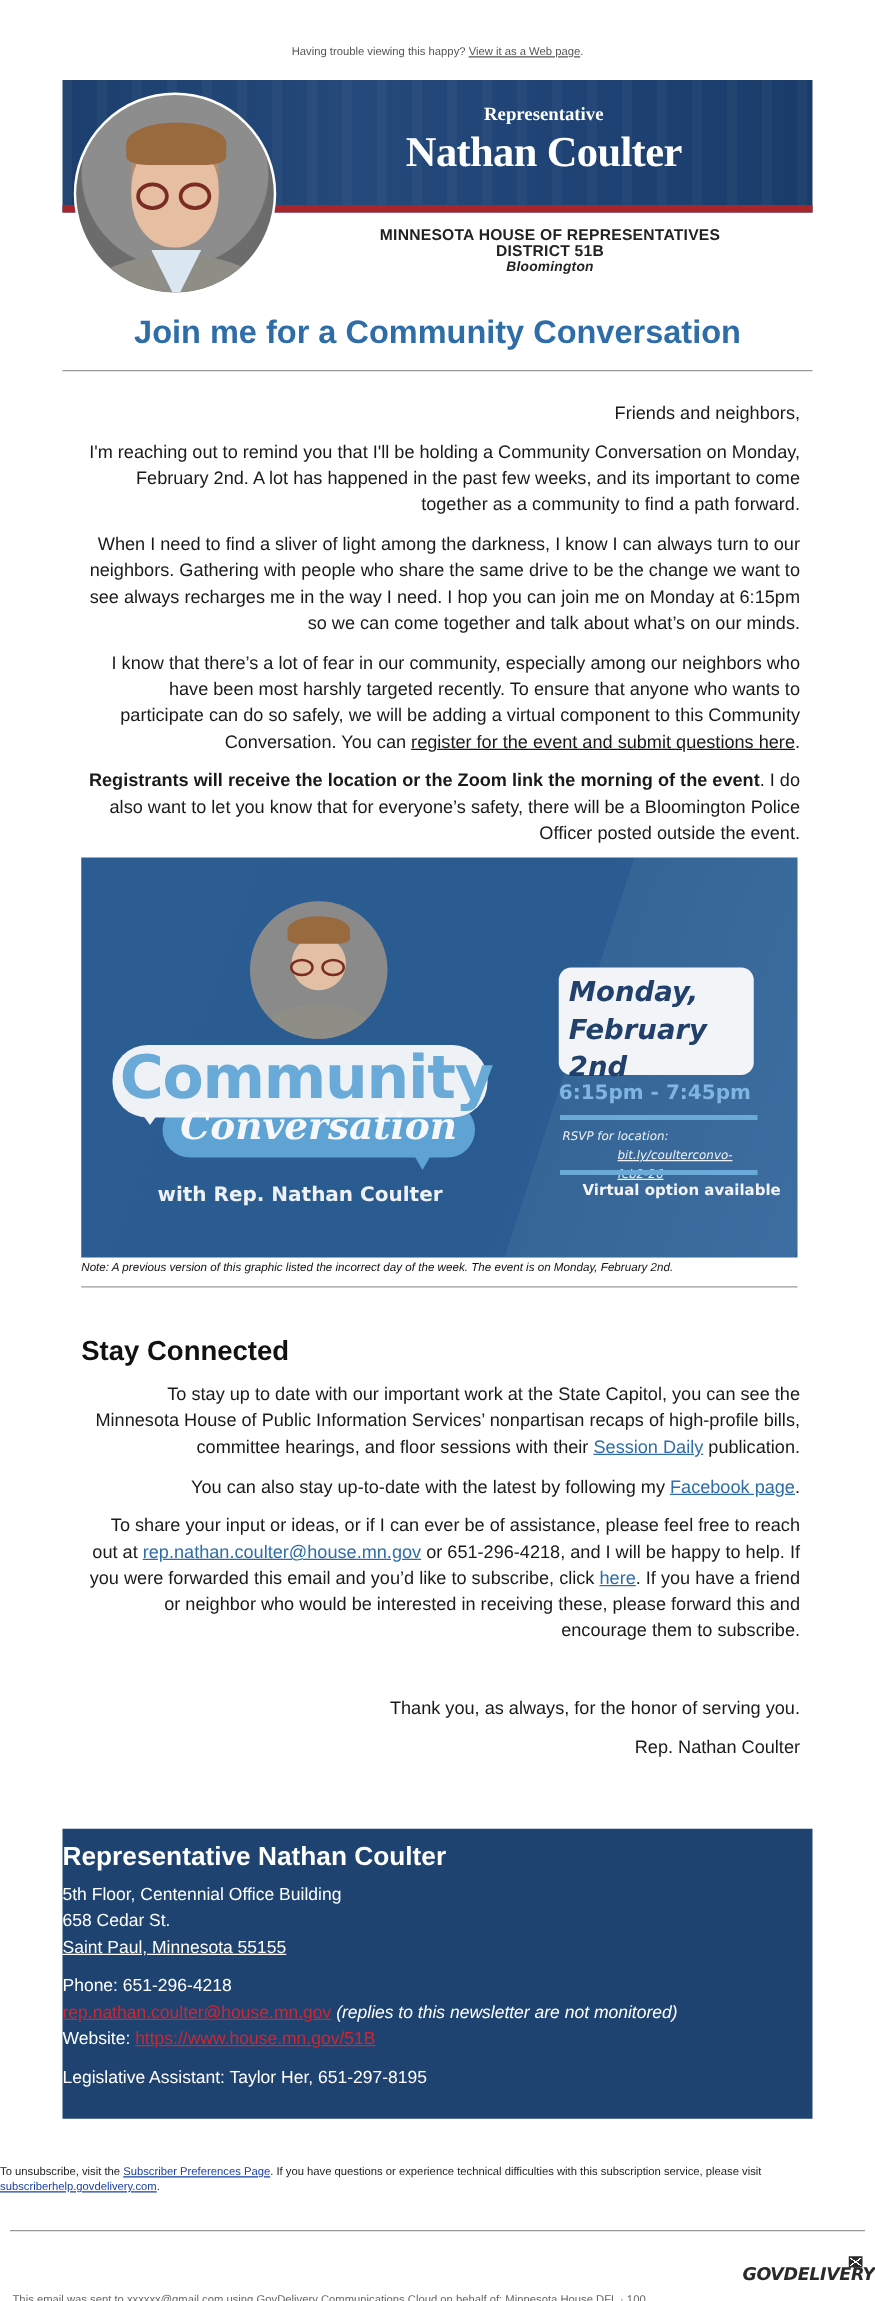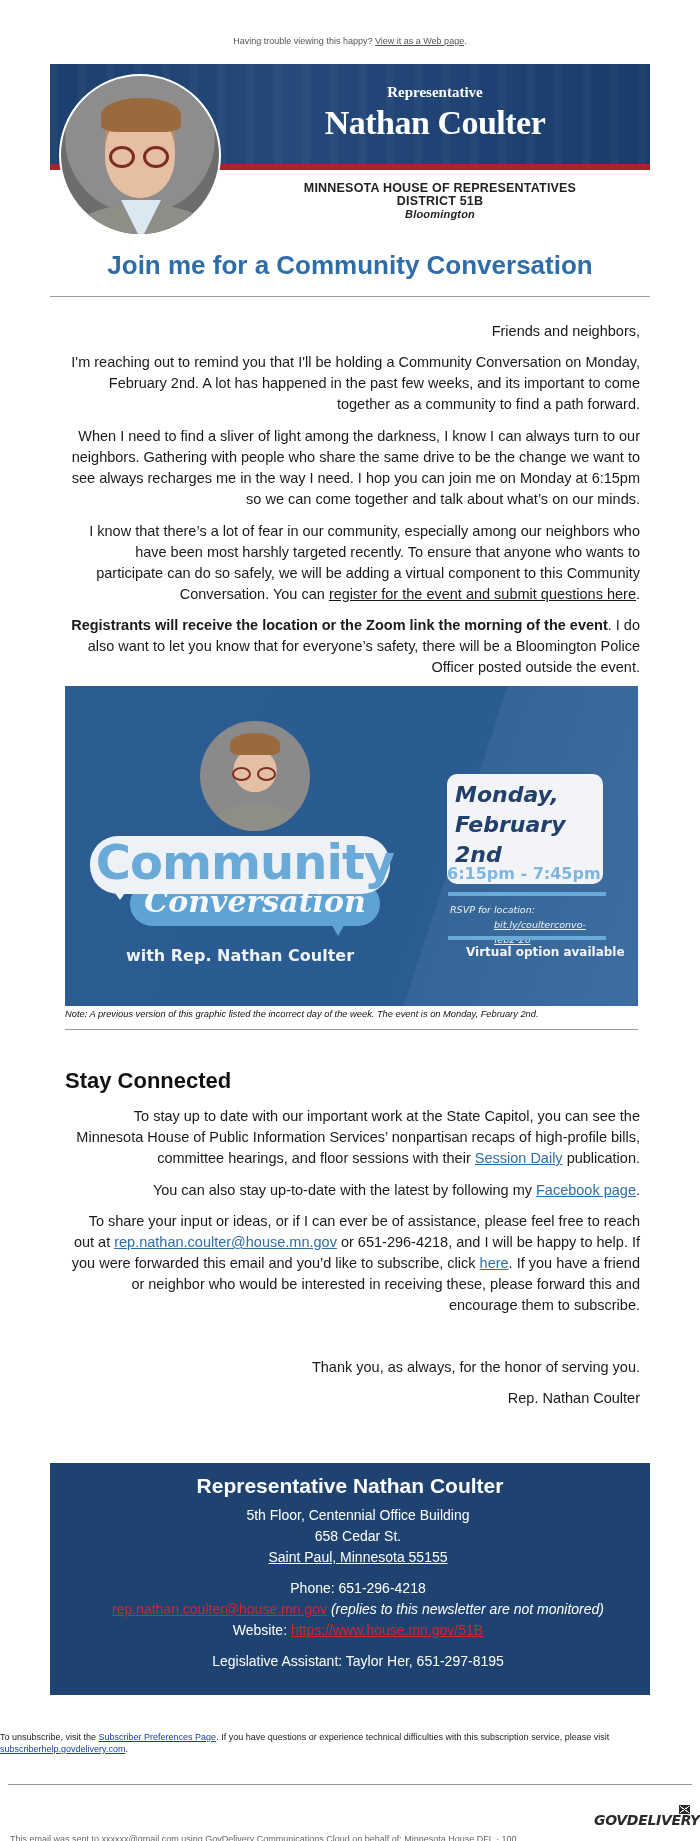--- a/index.html
+++ b/index.html
@@ -52,37 +52,37 @@
   .event .photo .suit { position: absolute; left: 14px; top: 82px; width: 82px; height: 40px; border-radius: 50% 50% 0 0; background: #8e8e86; }
 
   .bubble1 { position: absolute; left: 25px; top: 150px; width: 300px; height: 58px; background: #eef2f6; border-radius: 28px; }
   .bubble2 { position: absolute; left: 65px; top: 196px; width: 250px; height: 44px; background: #5ea3d4; border-radius: 22px; }
   .tail1 { position: absolute; left: 45px; top: 200px; width: 0; height: 0; border-left: 10px solid transparent; border-right: 10px solid transparent; border-top: 14px solid #eef2f6; }
   .tail2 { position: absolute; left: 265px; top: 236px; width: 0; height: 0; border-left: 8px solid transparent; border-right: 8px solid transparent; border-top: 14px solid #5ea3d4; }
   .comm-word { position: absolute; left: 30px; top: 148px; width: 300px; text-align: center; font-family: "DejaVu Sans", sans-serif; font-weight: bold; font-size: 48px; color: #6aaad8; letter-spacing: -1px; }
   .conv-word { position: absolute; left: 60px; top: 198px; width: 260px; text-align: center; font-family: "DejaVu Serif", serif; font-style: italic; font-weight: bold; font-size: 30px; color: #f5f7fa; }
   .with-rep { position: absolute; left: 30px; top: 260px; width: 290px; text-align: center; font-family: "DejaVu Sans", sans-serif; font-weight: bold; font-size: 16px; color: #eef2f6; }
 
-  .datebox { position: absolute; left: 382px; top: 88px; width: 156px; height: 110px; background: #f2f4f7; border-radius: 10px; padding: 6px 8px; }
+  .datebox { position: absolute; left: 382px; top: 88px; width: 156px; height: 86px; background: #f2f4f7; border-radius: 10px; padding: 6px 8px; }
   .datebox div { font-family: "DejaVu Sans", sans-serif; font-weight: bold; font-style: italic; font-size: 22px; line-height: 30px; color: #21406b; }
   .time { position: absolute; left: 382px; top: 178px; width: 160px; font-family: "DejaVu Sans", sans-serif; font-weight: bold; font-size: 16px; color: #7fb6e0; }
   .bar { position: absolute; left: 383px; width: 158px; height: 4px; background: #6aaad8; }
   .rsvp { position: absolute; left: 385px; top: 216px; width: 160px; font-family: "DejaVu Sans", sans-serif; font-style: italic; font-size: 9.5px; line-height: 15px; color: #eef2f6; }
   .rsvp .link { text-decoration: underline; margin-left: 44px; }
   .virtual { position: absolute; left: 385px; top: 259px; width: 160px; font-family: "DejaVu Sans", sans-serif; font-weight: bold; font-size: 12px; color: #f2f4f7; margin-left: 16px; }
 
   .note { position: absolute; top: 1009px; left: 65px; width: 575px; font-size: 9.3px; font-style: italic; color: #111; }
   .hr2 { position: absolute; top: 1029px; left: 65px; width: 573px; height: 1px; background: #9a9a9a; }
 
   .h2 { position: absolute; top: 1068px; left: 65px; font-size: 22px; font-weight: bold; color: #111; }
 
   
-  .footer { position: absolute; top: 1463px; left: 50px; width: 600px; height: 232px; background: #1e4370; color: #fff; text-align: center; }
+  .footer { position: absolute; top: 1463px; left: 50px; width: 600px; height: 232px; background: #1e4370; color: #fff; }
   .footer .ftitle { position: absolute; top: 11px; left: 0; width: 100%; font-size: 21px; font-weight: bold; }
-  .footer .line { position: absolute; left: 0; width: 100%; font-size: 14px; padding-left: 16px; }
+  .footer .line { position: absolute; left: 0; width: 100%; font-size: 14px; }
   .footer a { color: #d12531; text-decoration: underline; }
   .footer i { font-style: italic; }
 
   .unsub { position: absolute; top: 1731px; left: 0; width: 680px; font-size: 9px; line-height: 12px; color: #222; }
   .unsub a { color: #1a3fa3; text-decoration: underline; }
   .hr3 { position: absolute; top: 1784px; left: 8px; width: 684px; height: 1px; background: #999; }
   .sent { position: absolute; top: 1833px; left: 10px; width: 560px; font-size: 9px; line-height: 12px; color: #666; }
   .gov-logo { position: absolute; top: 1812px; left: 594px; font-family: "DejaVu Sans", sans-serif; font-weight: bold; font-style: italic; font-size: 14px; color: #2a2a2a; letter-spacing: -0.3px; }
   .gov-env { position: absolute; top: 1805px; left: 679px; width: 11px; height: 9px; background: #2a2a2a; }
   .gov-env::after { content: ""; position: absolute; left: 1px; top: 1px; width: 9px; height: 7px;

